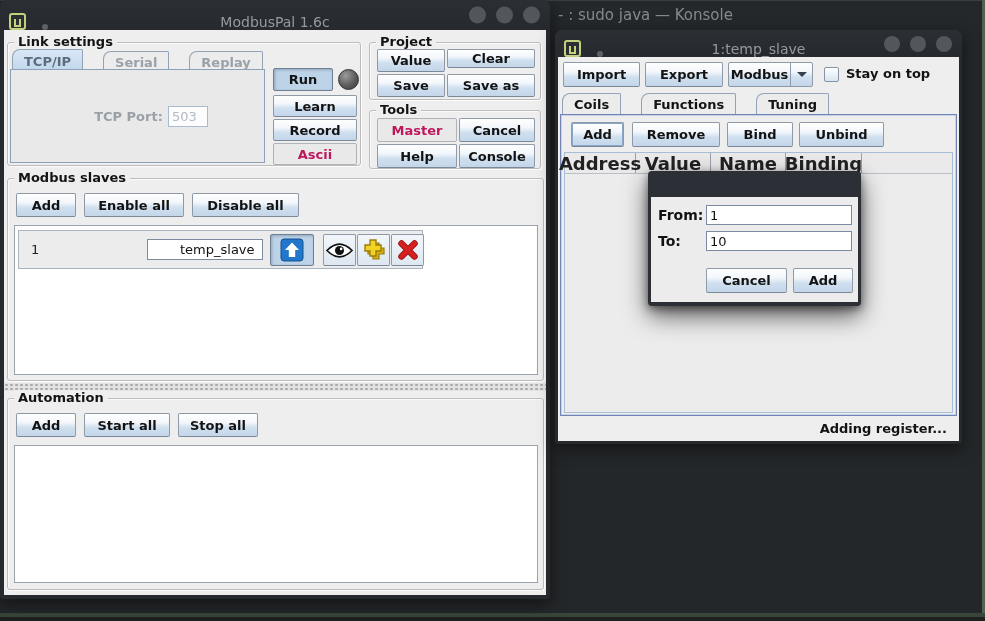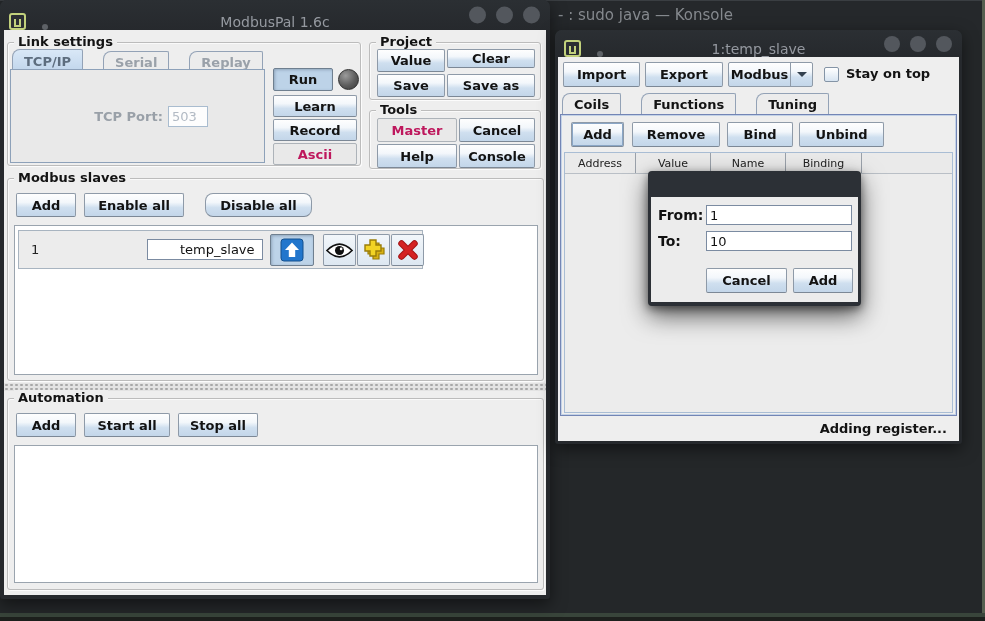--- a/index.html
+++ b/index.html
@@ -87,22 +87,22 @@
                    align-items:center; justify-content:center; }
   .combo .carrow i { width:0; height:0; border:5px solid transparent; border-top-color:#33414f;
                      margin-top:5px; }
 
   .checkbox { position:absolute; width:15px; height:15px; border:1px solid #8494a6;
               border-radius:2px; background:linear-gradient(#ffffff,#d7e4f1); }
 
   
   .viewport { position:absolute; border:1px solid #a9bdd4; background:#ececec; }
   .thead { display:flex; height:21px; background:#eaeaea; border-bottom:1px solid #b9bfc6; }
-  .th { display:flex; align-items:center; justify-content:center; font-size:11px; color:#222;
-        border-right:1px solid #9aa1aa; }
+  .th { display:flex; align-items:center; justify-content:center; font-size:18px; color:#222;
+        border-right:1px solid #9aa1aa;font-weight:bold; }
   .status { position:absolute; font-size:13px; font-weight:bold; color:#131313; }
 
   
   #dialog { position:absolute; background:#2c3036; border-radius:4px;
             box-shadow:0 10px 24px rgba(0,0,0,.6), 0 3px 8px rgba(0,0,0,.45); }
   #dialog .dtitle { position:absolute; left:0; right:0; top:0; height:26px; }
   .djico { position:absolute; left:9px; top:6px; width:16px; height:15px; background:#ededed;
            border-radius:2px; border:1px solid #54585e; }
   .djico .d1 { position:absolute; left:3px; top:5px; width:8px; height:7px; background:#3a3f46; border-radius:1px; }
   .djico .d2 { position:absolute; right:3px; top:1px; width:5px; height:5px; border-radius:50%; background:#cf2626; }
@@ -170,21 +170,21 @@
       <div class="btn disabled" style="left:7px;top:7px;width:80px;height:24px;">Master</div>
       <div class="btn" style="left:89px;top:7px;width:76px;height:24px;">Cancel</div>
       <div class="btn" style="left:7px;top:33px;width:80px;height:24px;">Help</div>
       <div class="btn" style="left:89px;top:33px;width:76px;height:24px;">Console</div>
     </div>
 
     <div class="group" style="left:3px;top:148px;width:537px;height:203px;">
       <span class="gt">Modbus slaves</span>
       <div class="btn" style="left:8px;top:14px;width:60px;height:24px;">Add</div>
       <div class="btn" style="left:76px;top:14px;width:100px;height:24px;">Enable all</div>
-      <div class="btn" style="left:197px;top:14px;width:107px;height:24px;border-radius:8px;">Disable all</div>
+      <div class="btn" style="left:184px;top:14px;width:107px;height:24px;">Disable all</div>
       <div class="panel-white" style="left:6px;top:46px;width:524px;height:150px;">
         <div class="slave-row" style="left:3px;top:4px;width:405px;height:39px;">
           <span style="position:absolute;left:12px;top:11px;font-size:13px;color:#222;">1</span>
           <input class="tf" style="left: 128px; top: 8px; width: 116px; height: 21px; padding-left: 32px;" value="temp_slave">
           <div class="btn toggled" style="left:251px;top:3px;width:44px;height:32px;">
             <svg width="24" height="24" viewBox="0 0 24 24">
               <rect x="1" y="1" width="22" height="22" rx="3" fill="#2276cc" stroke="#14508e"></rect>
               <path d="M12 4.5 L19 12 H15.2 V19 H8.8 V12 H5 Z" fill="#ffffff"></path>
             </svg>
           </div>

